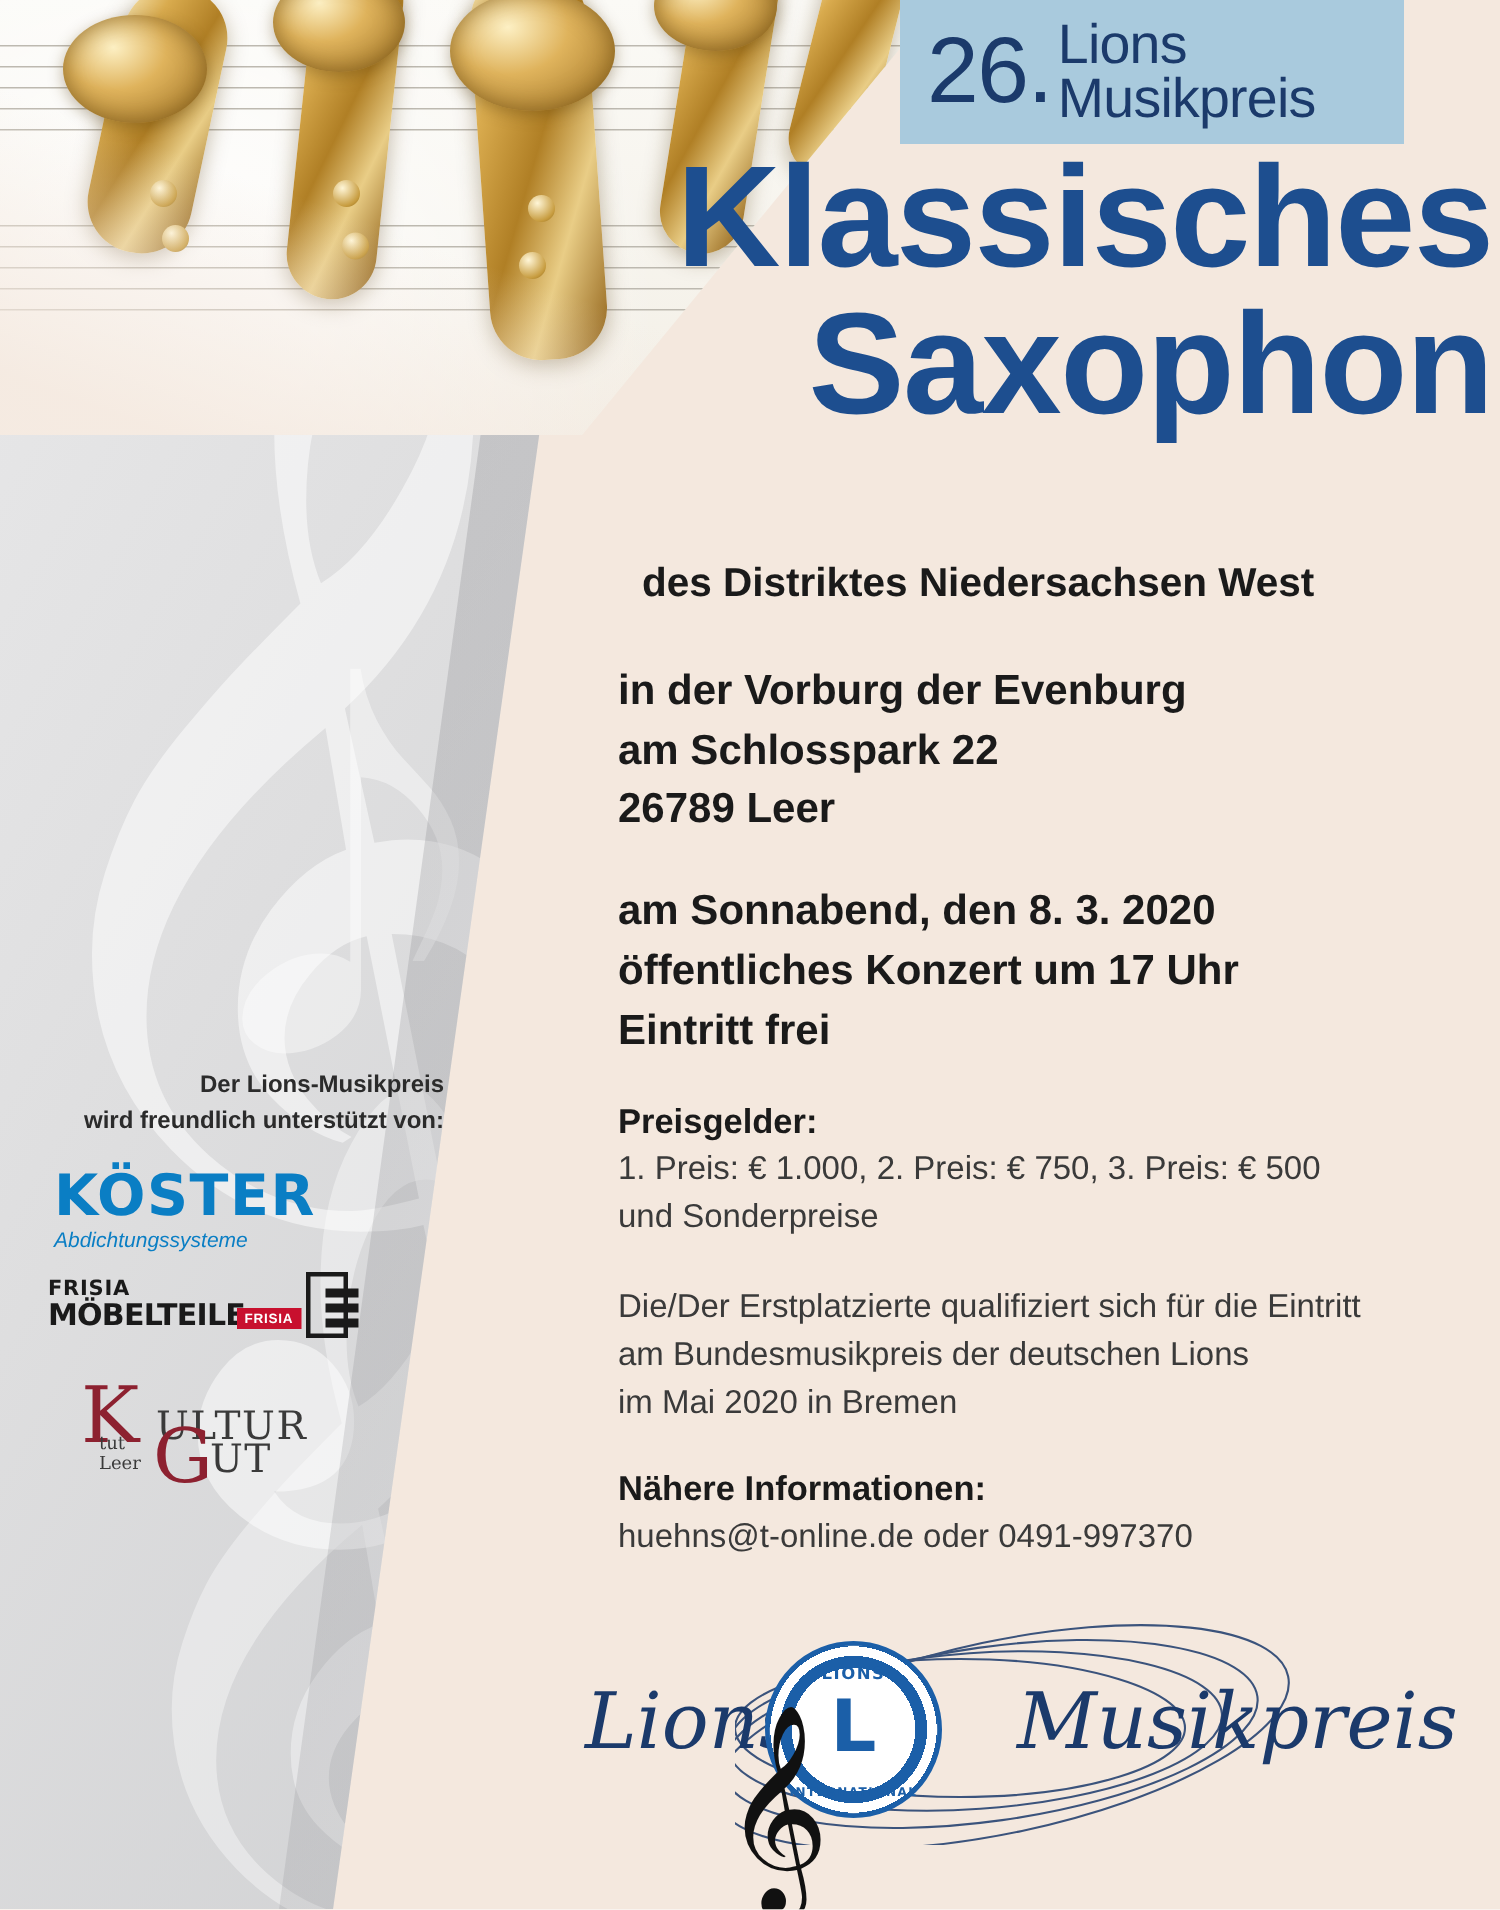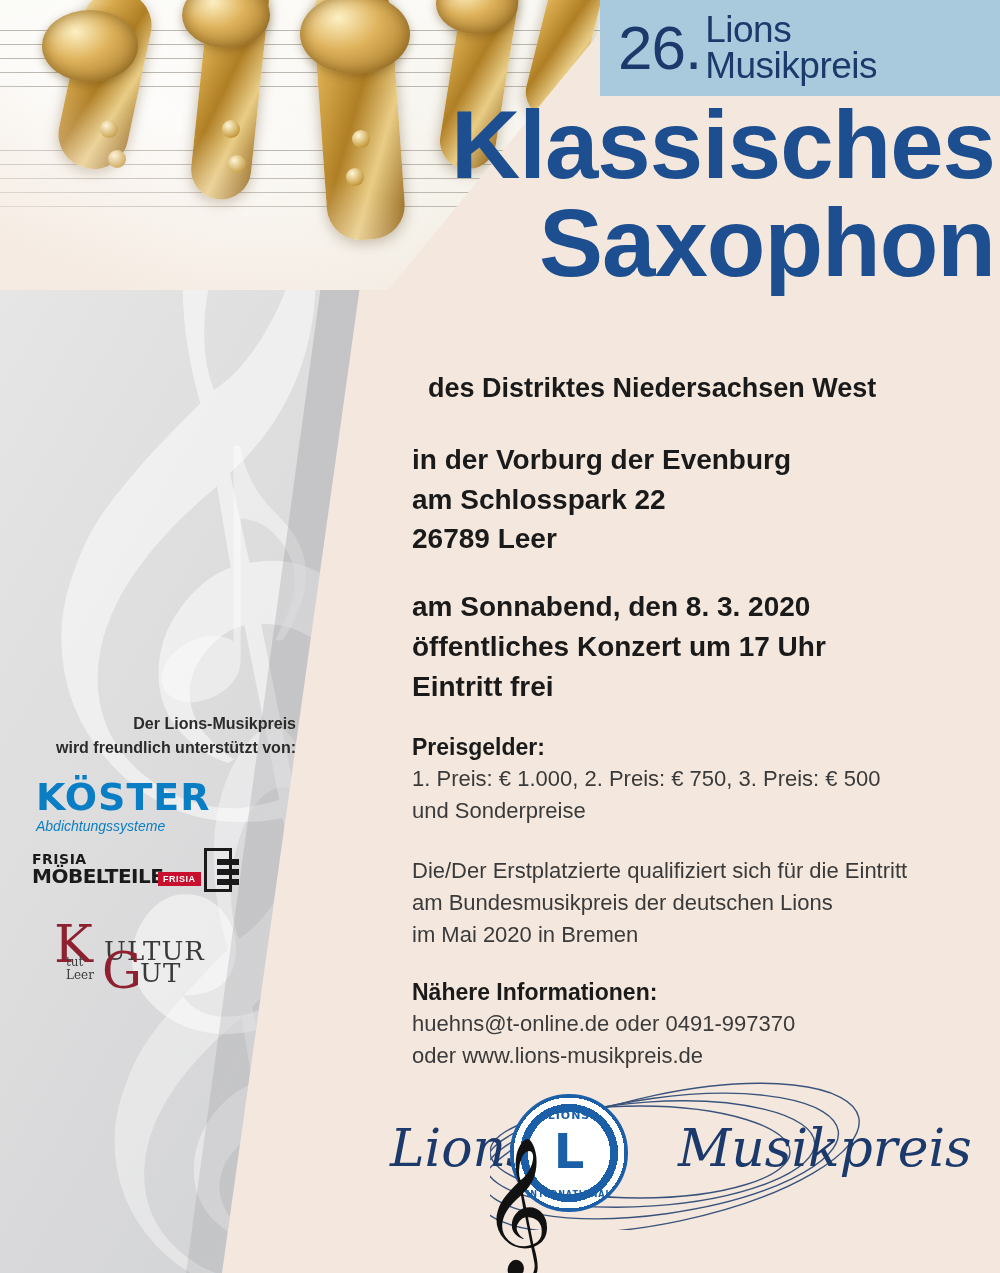--- a/index.html
+++ b/index.html
@@ -105,21 +105,21 @@
   .photo-fade {
     position: absolute;
     inset: 0;
     background: linear-gradient(200deg, rgba(255,255,255,0) 55%, rgba(244,232,222,0.85) 92%);
   }
 
   
   .badge {
     position: absolute;
     left: 600px; top: 0;
-    width: 400px; height: 96px;
+    width: 336px; height: 96px;
     background: #a9cadd;
     display: flex;
     align-items: center;
     padding-left: 18px;
     box-sizing: border-box;
   }
   .badge-num {
     font-family: "Liberation Sans", sans-serif;
     font-size: 62px;
     color: #1b3a6b;
@@ -451,21 +451,20 @@
 
     <div class="blk">
       <p class="b-reg">Die/Der Erstplatzierte qualifiziert sich für die Eintritt</p>
       <p class="b-reg">am Bundesmusikpreis der deutschen Lions</p>
       <p class="b-reg">im Mai 2020 in Bremen</p>
     </div>
 
     <div class="blk">
       <p class="b-head">Nähere Informationen:</p>
       <p class="b-reg">huehns@t-online.de oder 0491-997370</p>
-      <p class="b-reg">oder www.lions-musikpreis.de</p>
     </div>
   </div>
 
   <div class="sponsor-intro">
     <span style="display:block">Der Lions-Musikpreis</span>
     <span style="display:block">wird freundlich unterstützt von:</span>
   </div>
 
   <div class="logo-koester">
     <div class="koester-word">KÖSTER</div>

